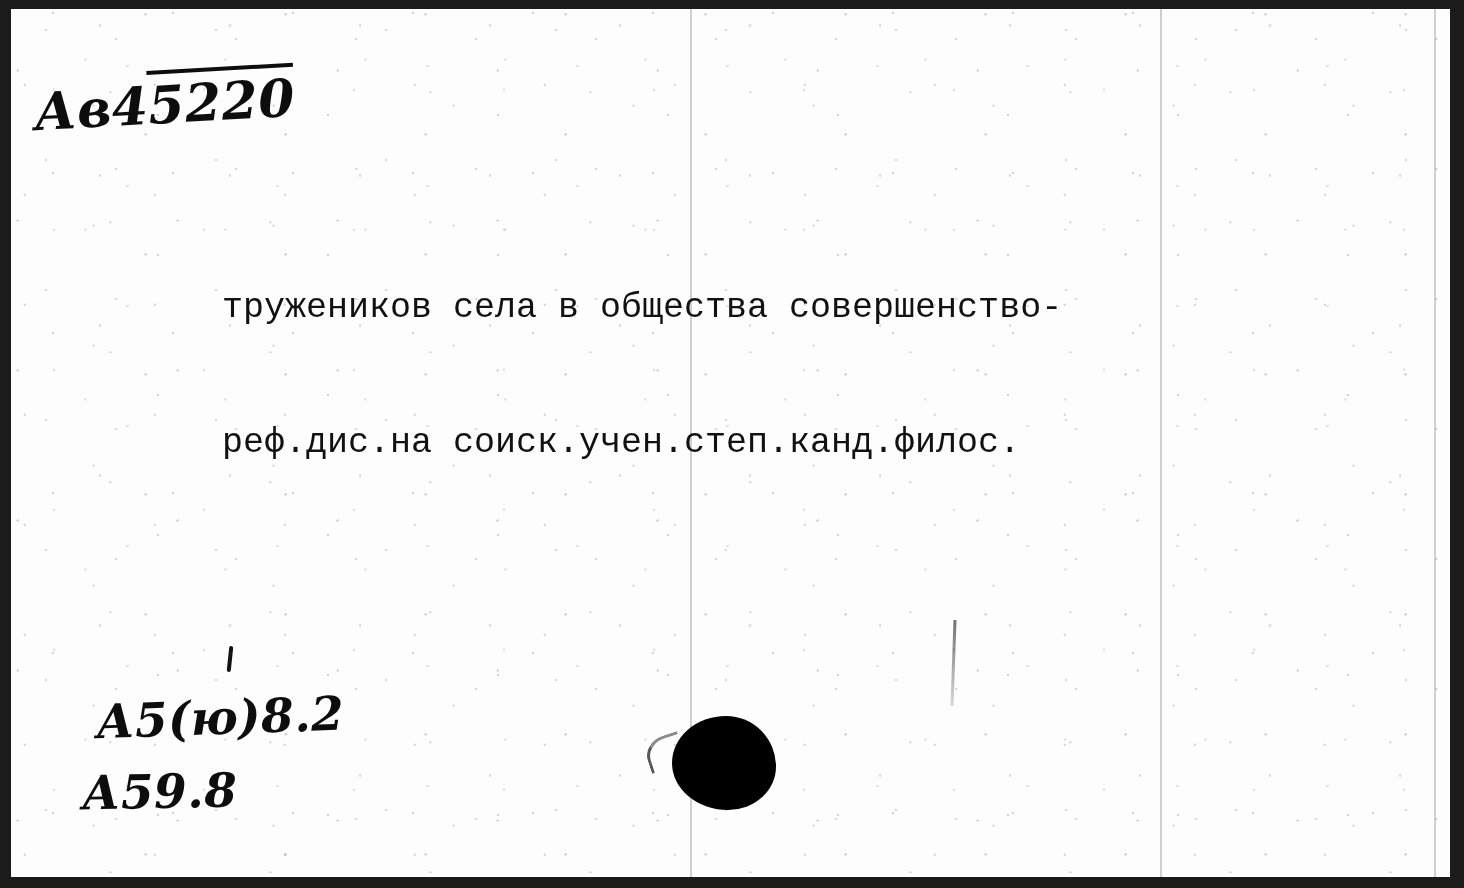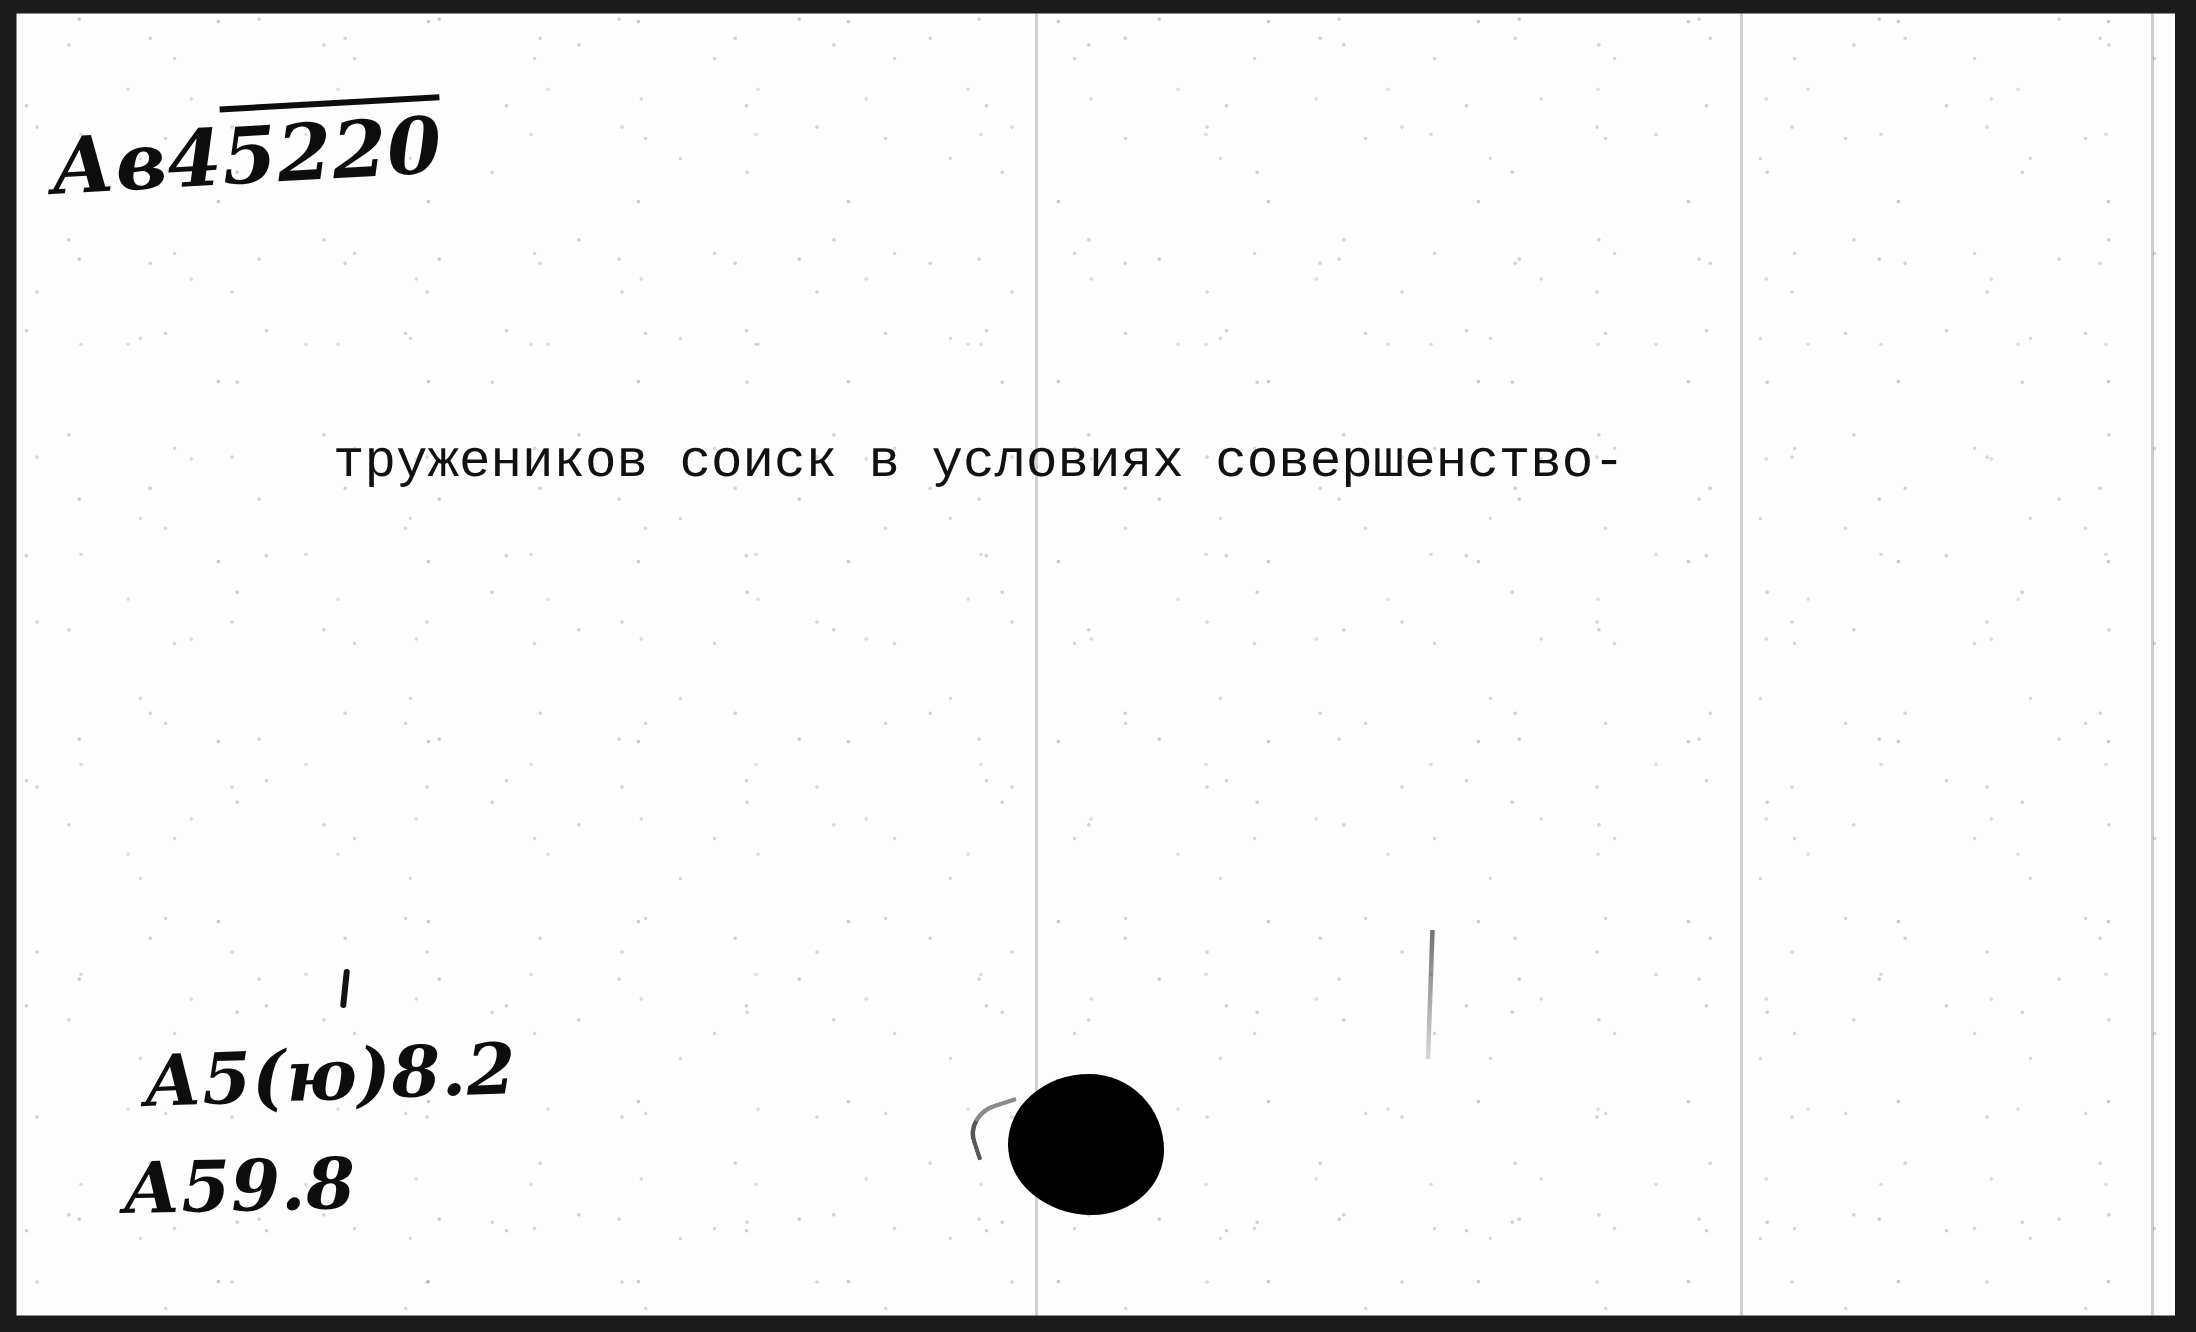--- a/index.html
+++ b/index.html
@@ -169,21 +169,22 @@
 
   <div class="streak" style="left:690px;"></div>
   <div class="streak" style="left:1160px;"></div>
   <div class="streak" style="left:1434px;"></div>
 
   <div id="call-number" class="hand">
     <span>Ав</span><span>4</span><span class="num">5220</span>
   </div>
 
   <div id="typed">
-    <span class="line">тружеников соиск в условиях совершенство-</span>
+    <span class="line">тружеников села в общества совершенство-</span>
+    <span class="line">реф.дис.на соиск.учен.степ.канд.филос.</span>
     
     
     
   </div>
 
   <div id="pen-tick"></div>
   <div id="pencil-stroke"></div>
 
   <div id="shelf-mark-1" class="hand">А5(ю)8.2</div>
   <div id="shelf-mark-2" class="hand">А59.8</div>

